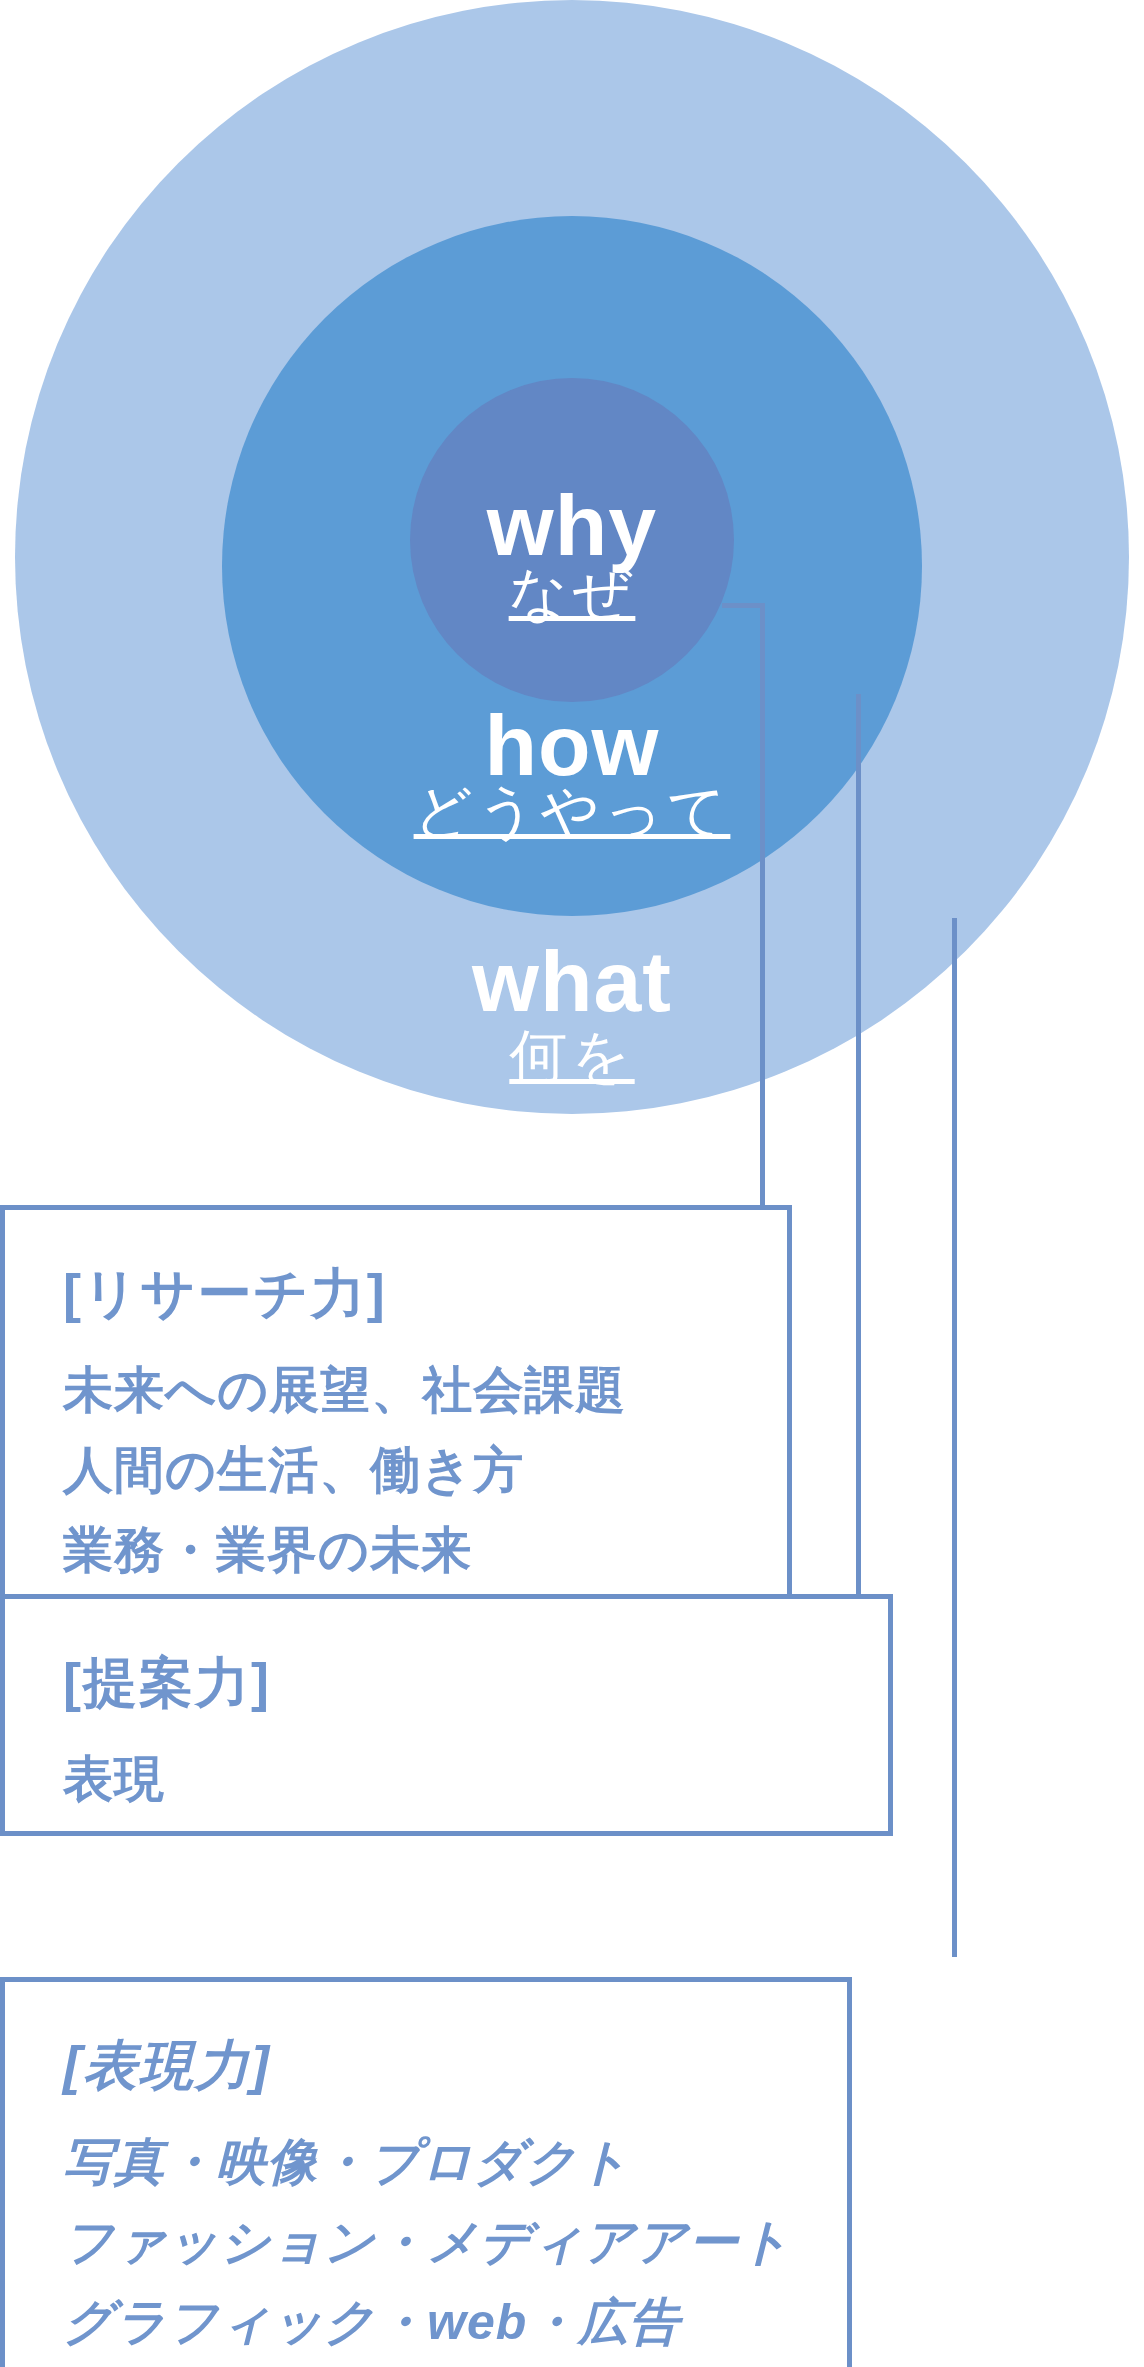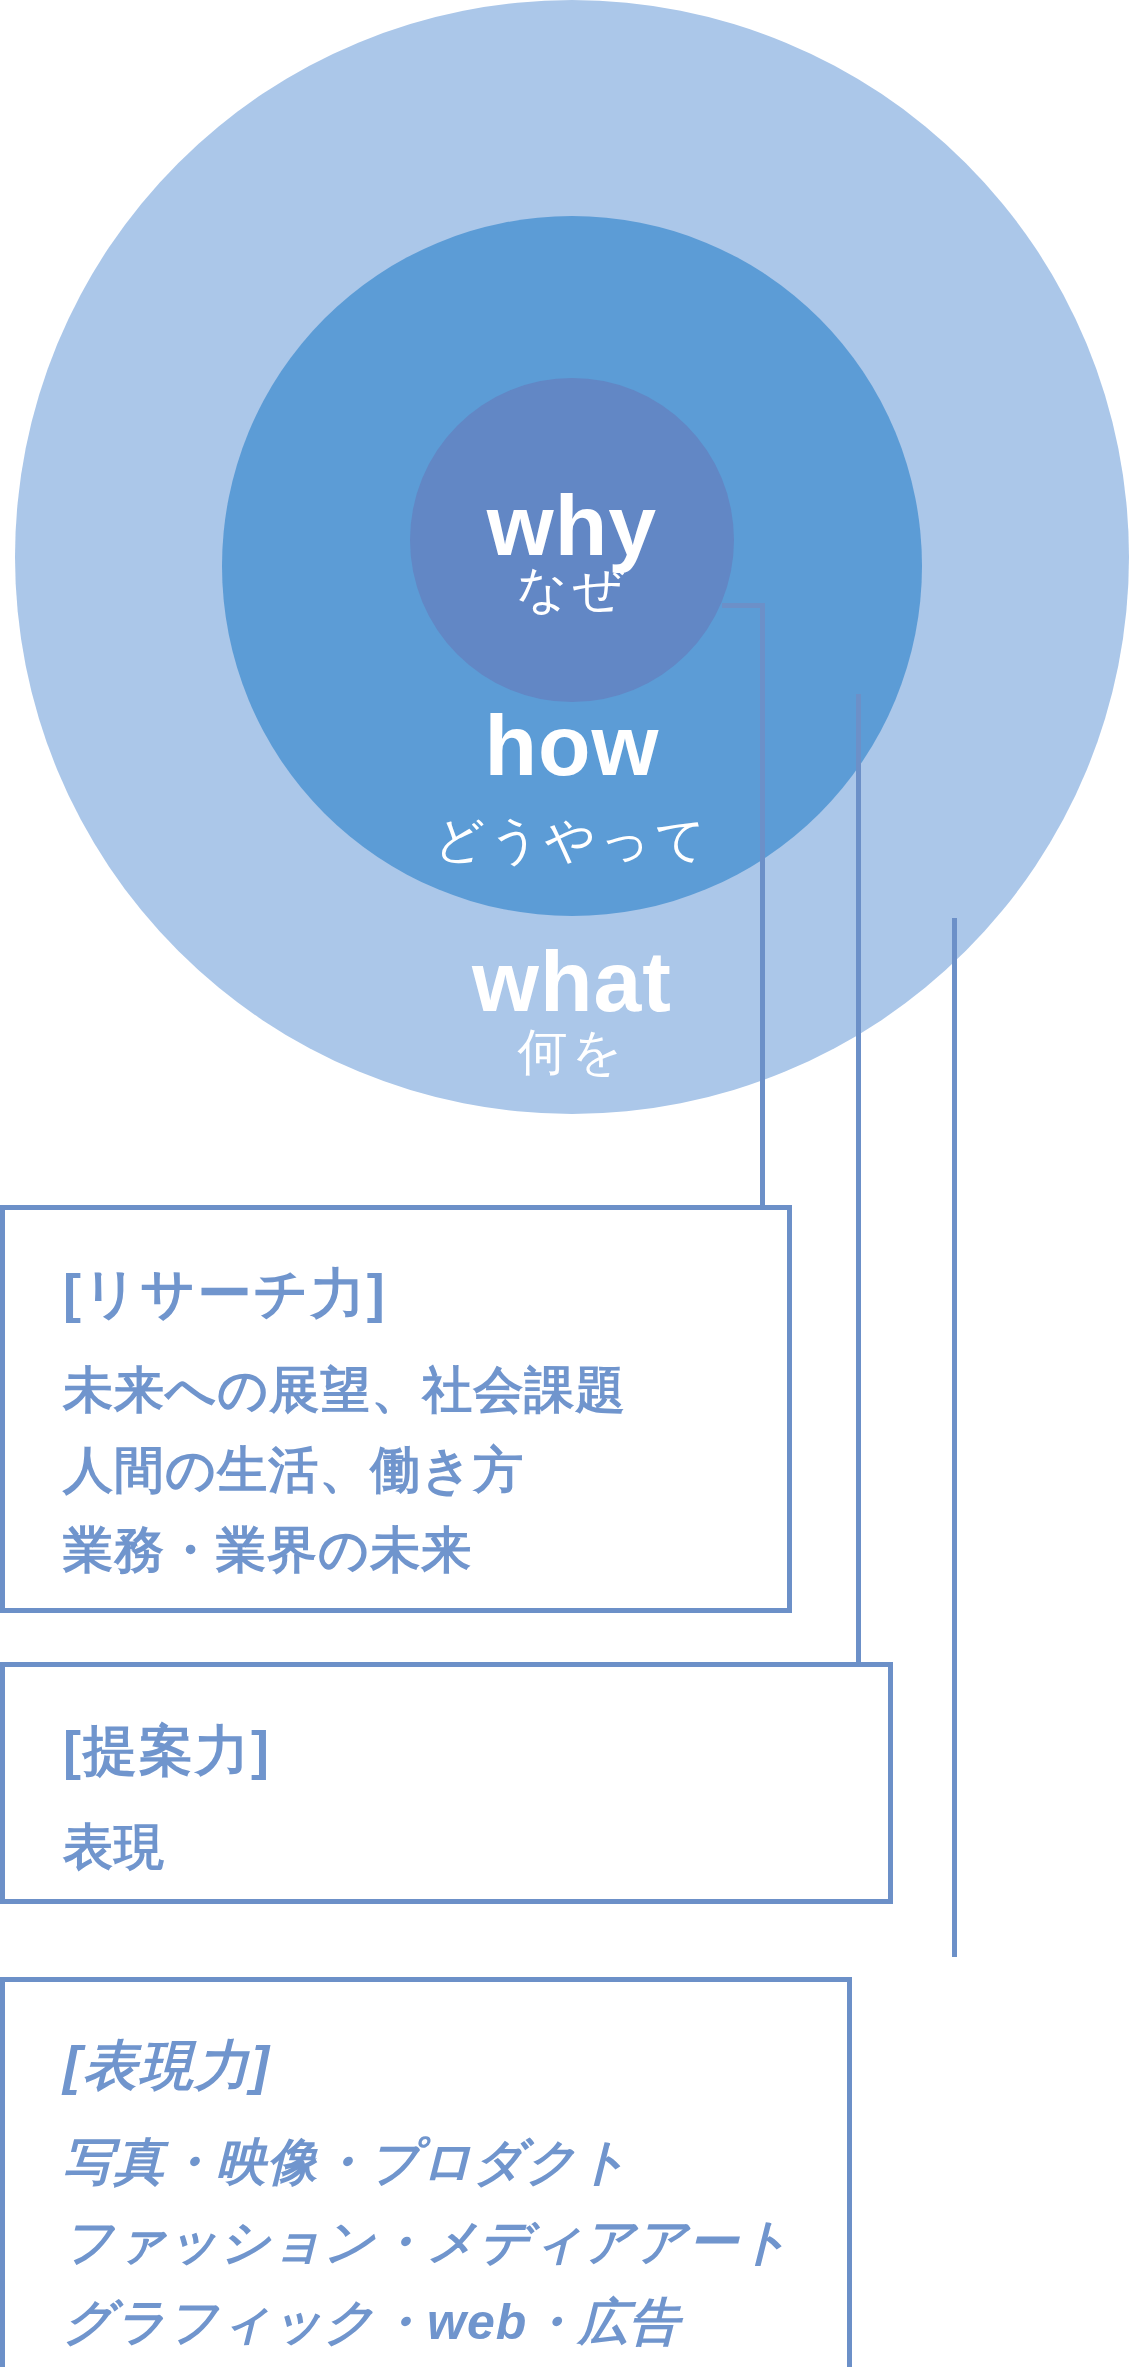--- a/index.html
+++ b/index.html
@@ -26,44 +26,44 @@
 
   .ring-label{
     position:absolute;
     left:0; right:0;
     text-align:center;
     color:var(--c-white);
     line-height:1;
     white-space:nowrap;
   }
   .ring-en{font-size:86px;font-weight:700;letter-spacing:1px;}
-  .ring-ja{font-size:50px;font-weight:500;letter-spacing:4px;}
+  .ring-ja{font-size:58px;font-weight:500;letter-spacing:4px;text-decoration:underline;}
   .why-en {top:442px;margin-top:40px;}
   .why-ja {top:564px;}
   .how-en {top:702px;}
-  .how-ja {top:815px;}
+  .how-ja {top:782px;}
   .what-en{top:938px;}
   .what-ja{top:1027px;}
 
   .conn{position:absolute;background:var(--c-line);}
   .conn-why-h   {left:722px; top:603px; width:43px;  height:5px;}
   .conn-why-v   {left:760px; top:603px; width:5px;   height:602px;}
   .conn-how-v   {left:856px; top:694px; width:5px;   height:968px;}
   .conn-what-v  {left:952px; top:918px; width:5px;   height:1039px;}
 
   .box{
     position:absolute;
     left:0;
     box-sizing:border-box;
     border:5px solid var(--c-line);
     background:#ffffff;
     padding:52px 20px 0 58px;
   }
   .box-research  {top:1205px; width:792px; height:408px;}
-  .box-proposal  {top:1662px; width:893px; height:242px;}
+  .box-proposal  {top:1594px; width:893px; height:242px;}
   .box-expression{top:1977px; width:852px; height:410px;font-style:italic;}
 
   .box-title{
     color:var(--c-text);
     font-size:54px;
     font-weight:700;
     line-height:1.15;
     letter-spacing:2px;
     white-space:nowrap;
   }

